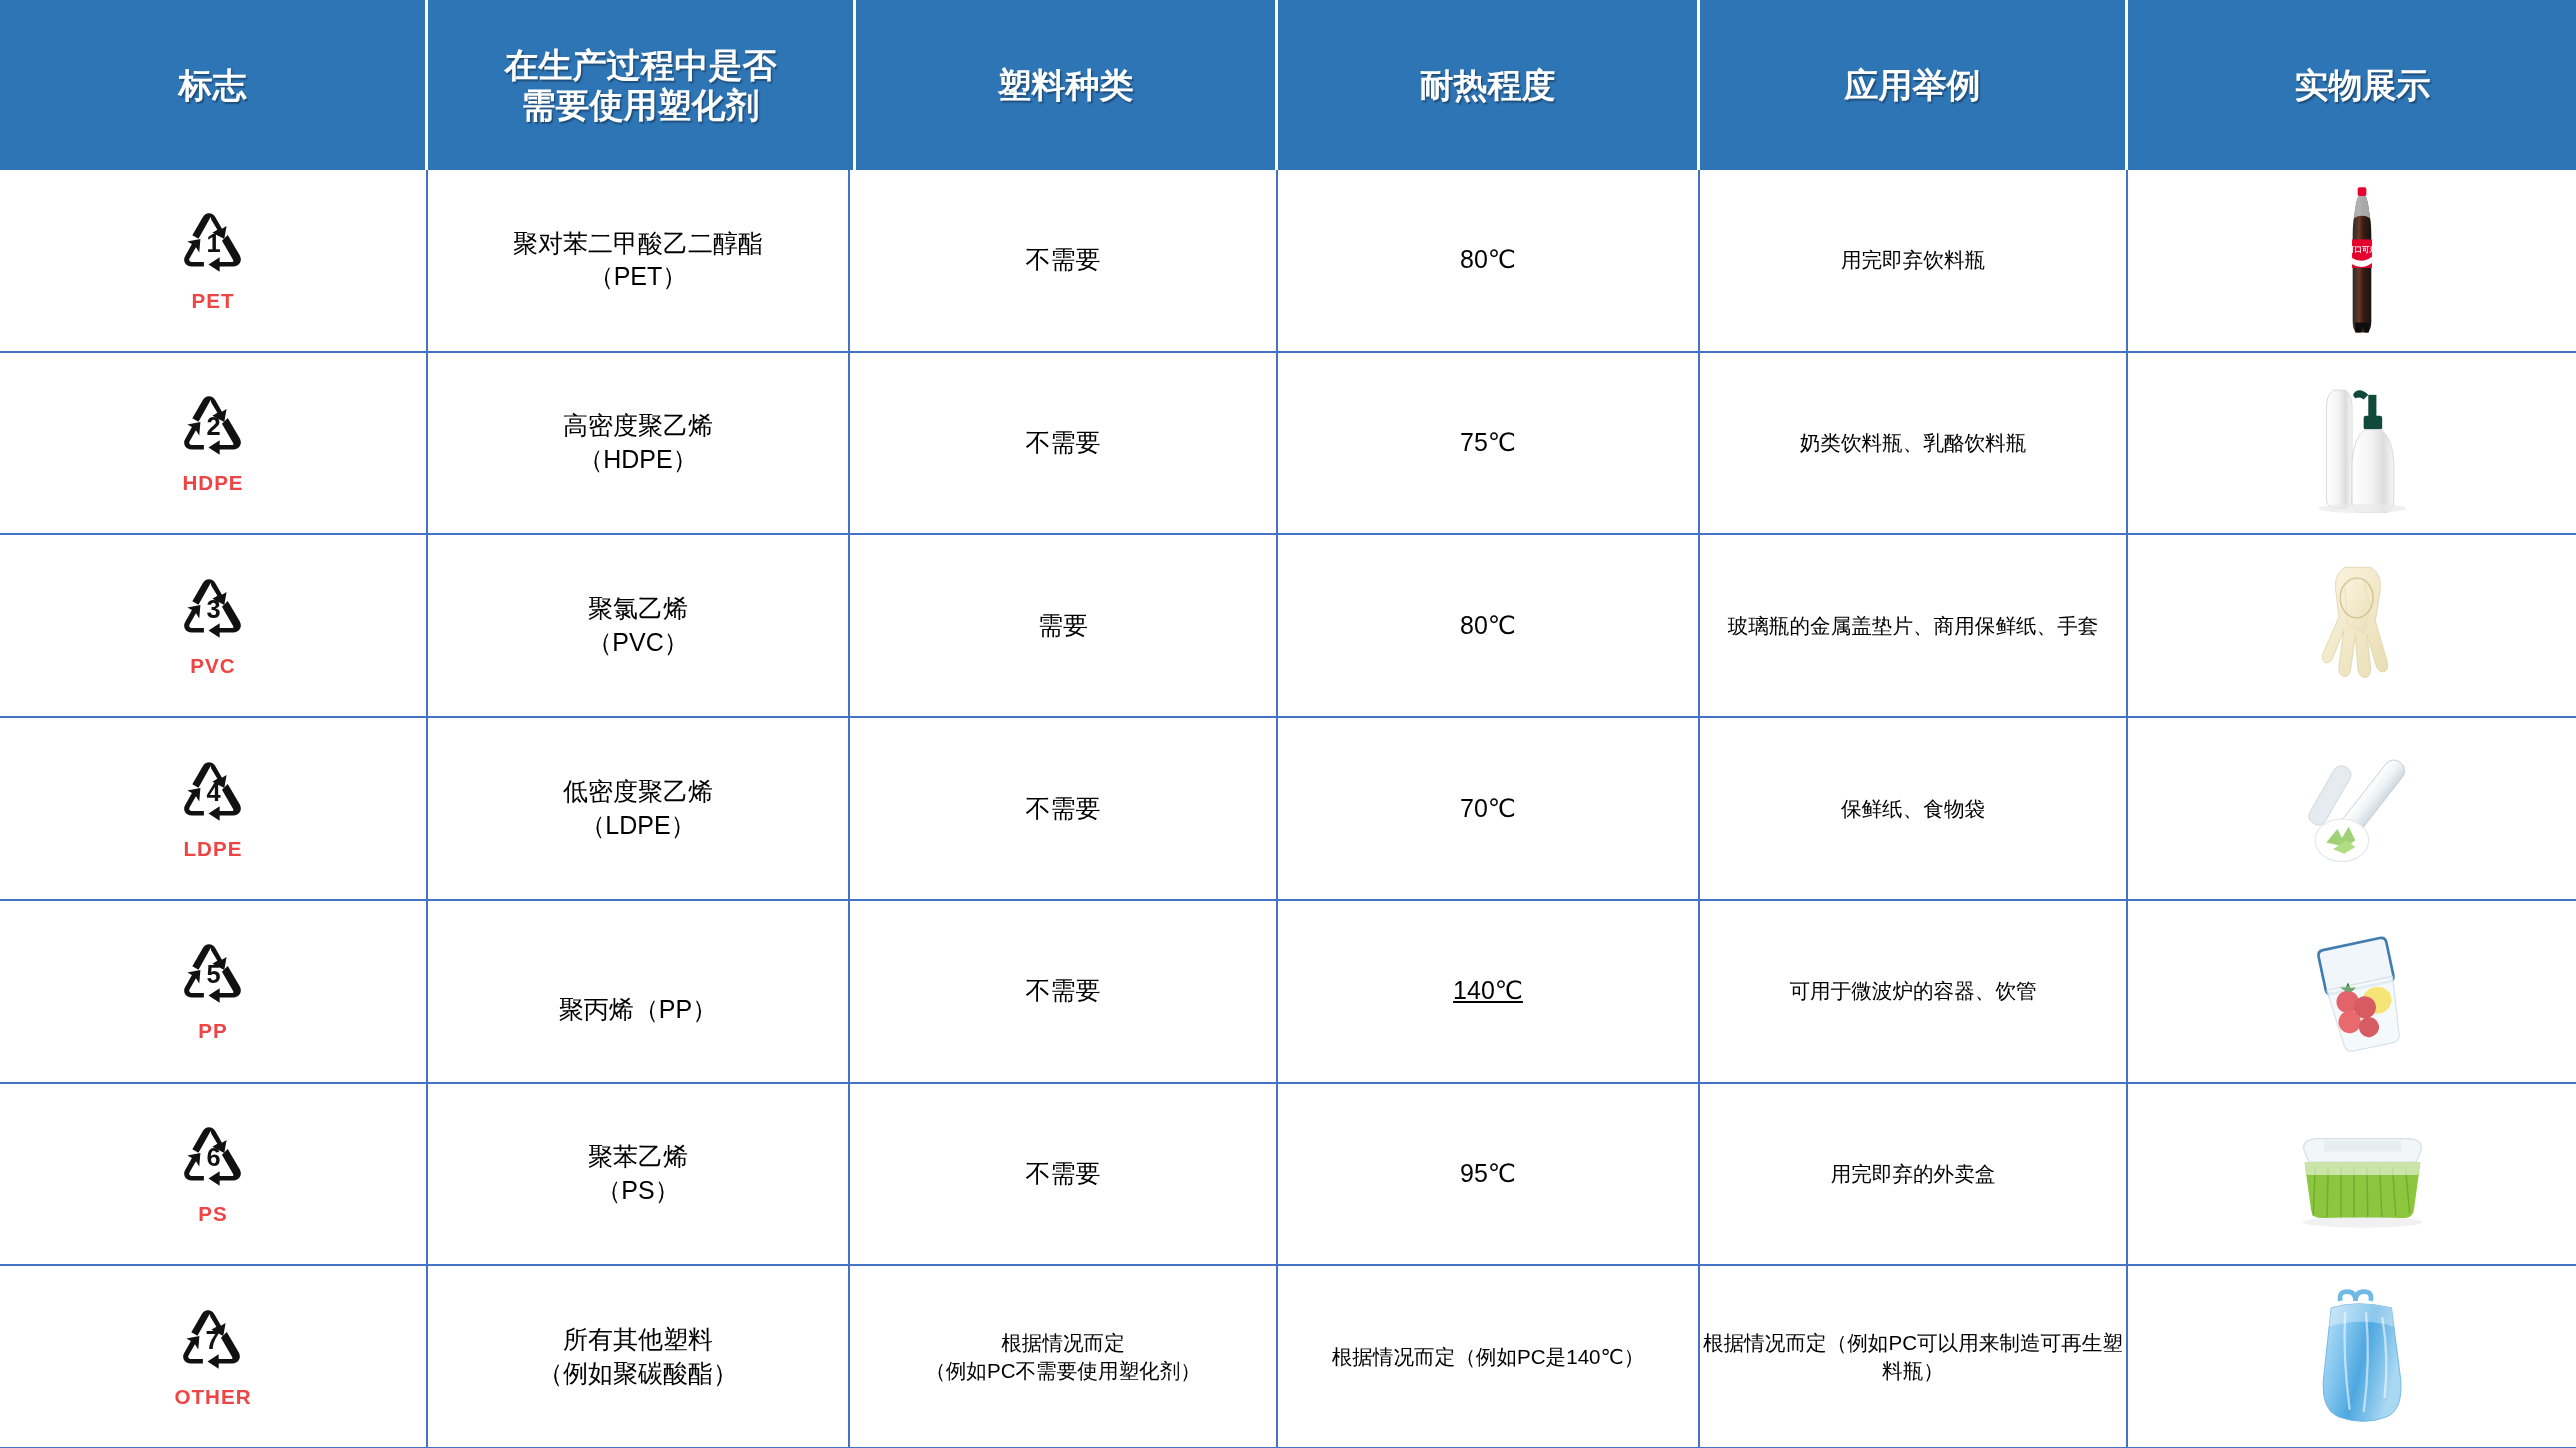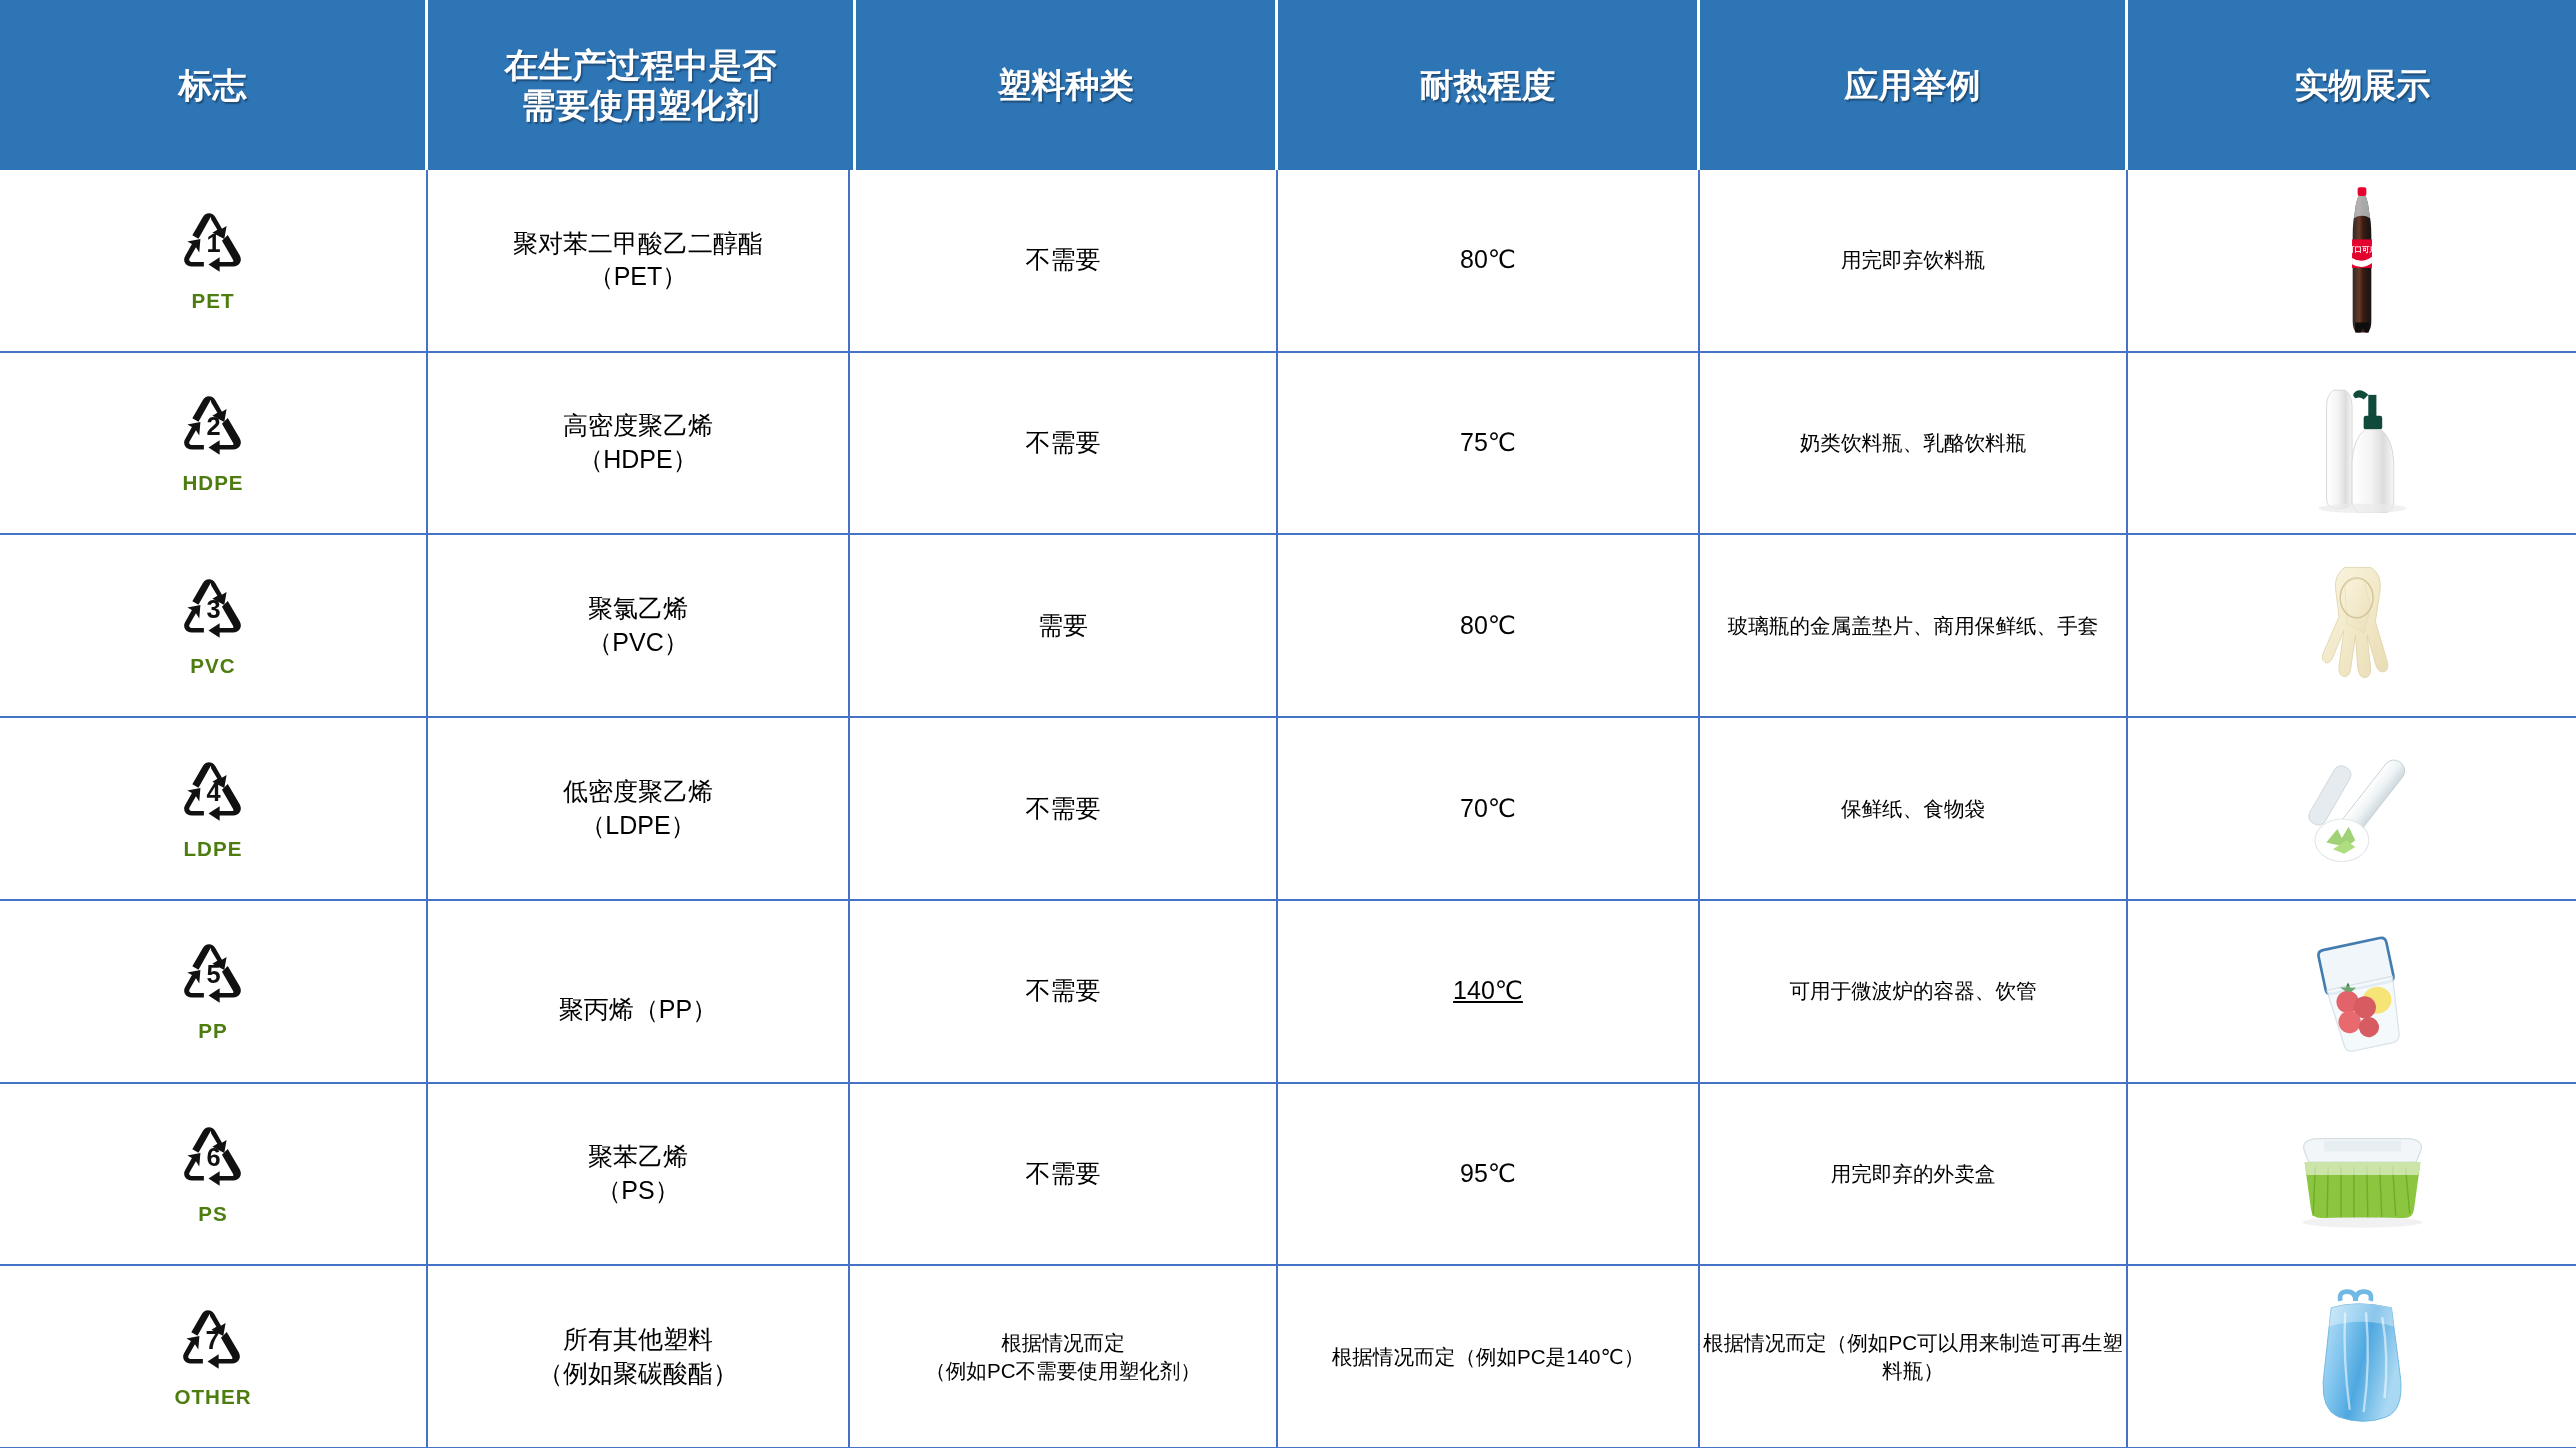--- a/index.html
+++ b/index.html
@@ -37,21 +37,21 @@
   .c5 { flex:0 0 428px; }
   .c6 { flex:0 0 448px;padding-left:28px; }
 
   .txt2 { font-size:25px; }
   .small { font-size:20.6px; }
 
   
   .recy { display:flex; flex-direction:column; align-items:center; justify-content:center; }
   .recy svg { display:block; }
   .recy-label { font-size:20.6px; font-weight:bold; letter-spacing:1px;
-    color:#4d7c0f; margin-top:3.1px; }
+    color:#ef4444; margin-top:3.1px; }
 
   
   .photo { width:100%; height:100%; display:flex; align-items:center; justify-content:center; }
   .photo svg { display:block; }
 </style>
 </head>
 <body>
 
 <div class="table">
 

